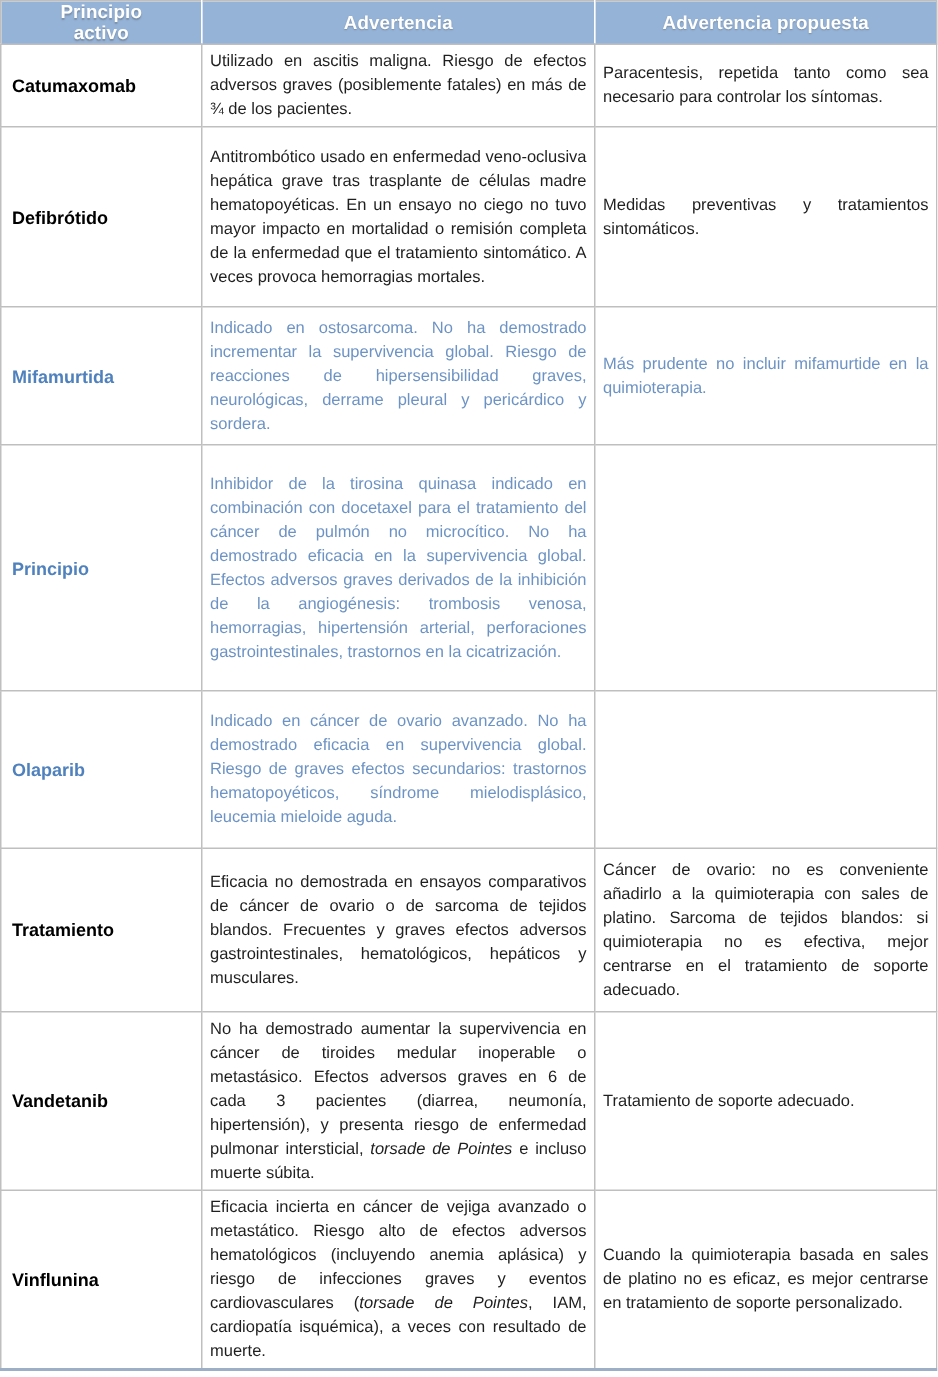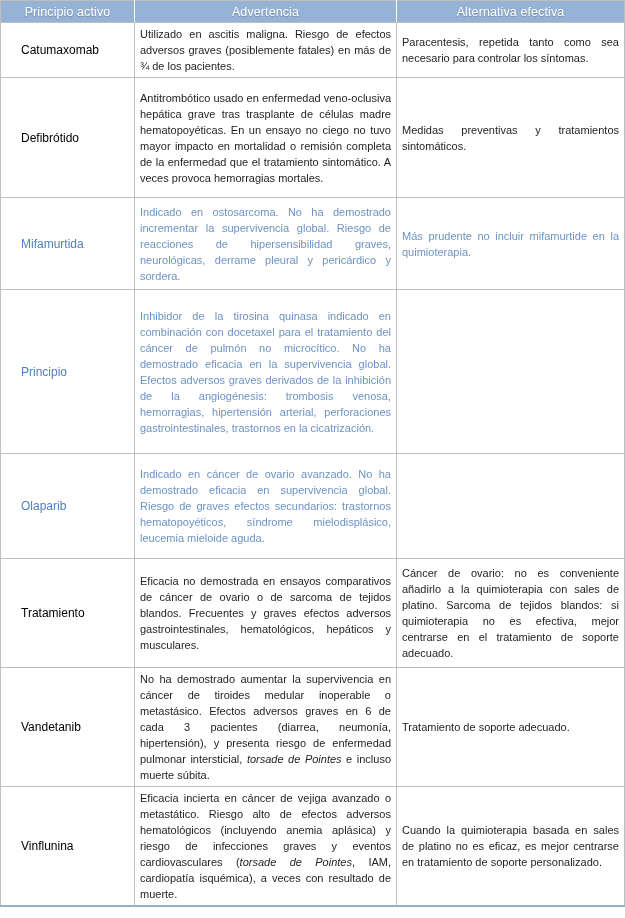--- a/index.html
+++ b/index.html
@@ -25,21 +25,21 @@
     table-layout: fixed;
     border-collapse: collapse;
     border: 1px solid var(--grid, #BFBFBF);
     border-bottom: 2px solid var(--outer-bottom, #9DAFC7);
     margin-left: 0;
   }
   th {
     background: var(--header-bg, #95B3D7);
     color: var(--header-fg, #fff);
     font-size: 12.5px;
-    font-weight: normal;
+    font-weight: bold;
     height: 21px;
     text-align: center;
     vertical-align: middle;
     padding: 0 20px;
     border-left: 1.5px solid #ffffff;
     border-bottom: 1px solid var(--grid, #BFBFBF);
     text-shadow: 0 1px 1px rgba(70,70,70,0.35);
     letter-spacing: 0.1px;
   }
   th:first-child { border-left: none; }
@@ -47,23 +47,23 @@
     border: 1px solid var(--grid, #BFBFBF);
     vertical-align: middle;
     font-size: 11px;
     line-height: 16px;
     padding: 3px 5px;
     color: var(--body-black, #1F1F1F);
     overflow: hidden;
     box-sizing: border-box;
   }
   td.cell-principio {
-    font-weight: normal;
+    font-weight: bold;
     font-size: 12px;
-    padding-left: 20px;
+    padding-left: 7px;
     color: #000000;
   }
   td.cell-adv, td.cell-alt {
     text-align: justify;
     text-justify: inter-word;
   }
   tr[data-color="blue"] td.cell-principio { color: var(--blue-bold, #4F81BD); margin-left: 22px; }
   tr[data-color="blue"] td.cell-adv,
   tr[data-color="blue"] td.cell-alt { color: var(--blue-body, #6D93C4); }
   td.cell-adv em, td.cell-alt em { }
@@ -86,21 +86,21 @@
   <table class="drug-table">
     <colgroup>
       <col style="width:134px">
       <col style="width:262px">
       <col style="width:228px">
     </colgroup>
     <thead>
       <tr>
         <th>Principio activo</th>
         <th>Advertencia</th>
-        <th>Alternativa efectiva</th>
+        <th>Advertencia propuesta</th>
       </tr>
     </thead>
     <tbody>
       <tr class="rh0" data-color="black">
         <td class="cell-principio">Catumaxomab</td>
         <td class="cell-adv"><span>Utilizado en ascitis maligna. Riesgo de efectos adversos graves (posiblemente fatales) en más de ¾ de los pacientes.</span></td>
         <td class="cell-alt"><span>Paracentesis, repetida tanto como sea necesario para controlar los síntomas.</span></td>
       </tr>
       <tr class="rh1" data-color="black">
         <td class="cell-principio">Defibrótido</td>

